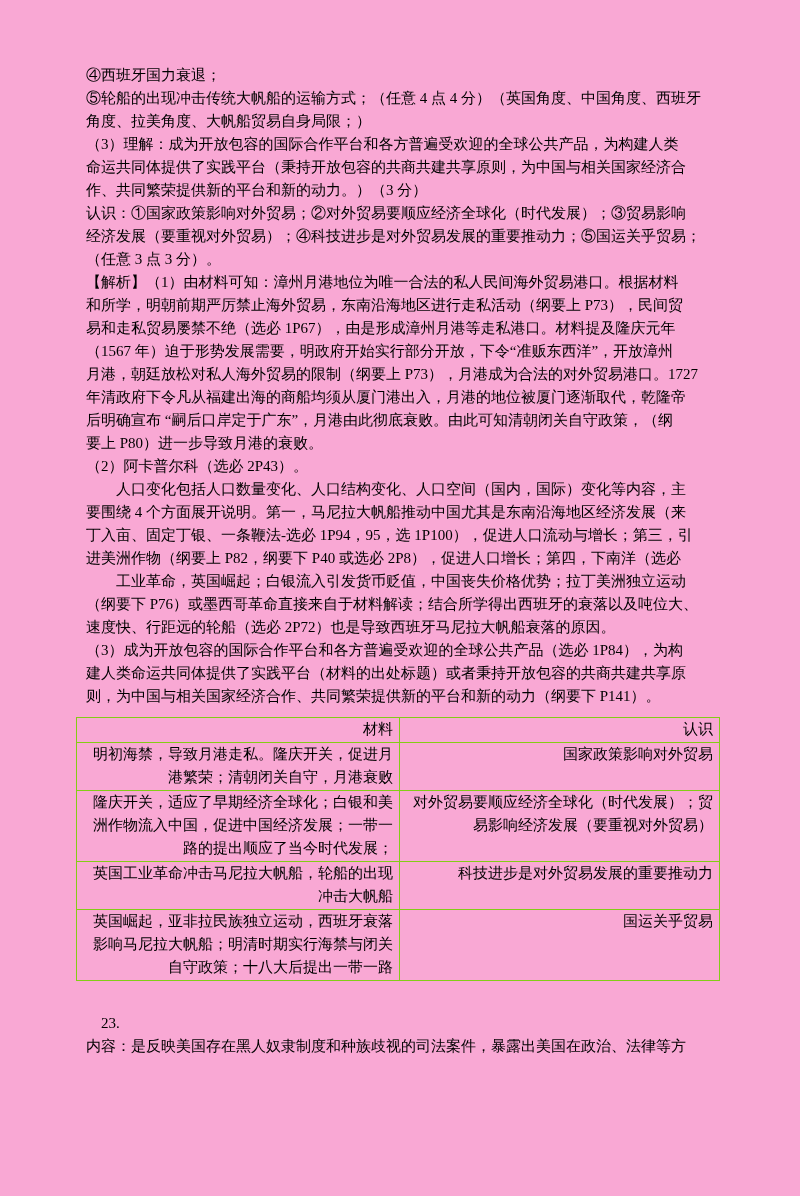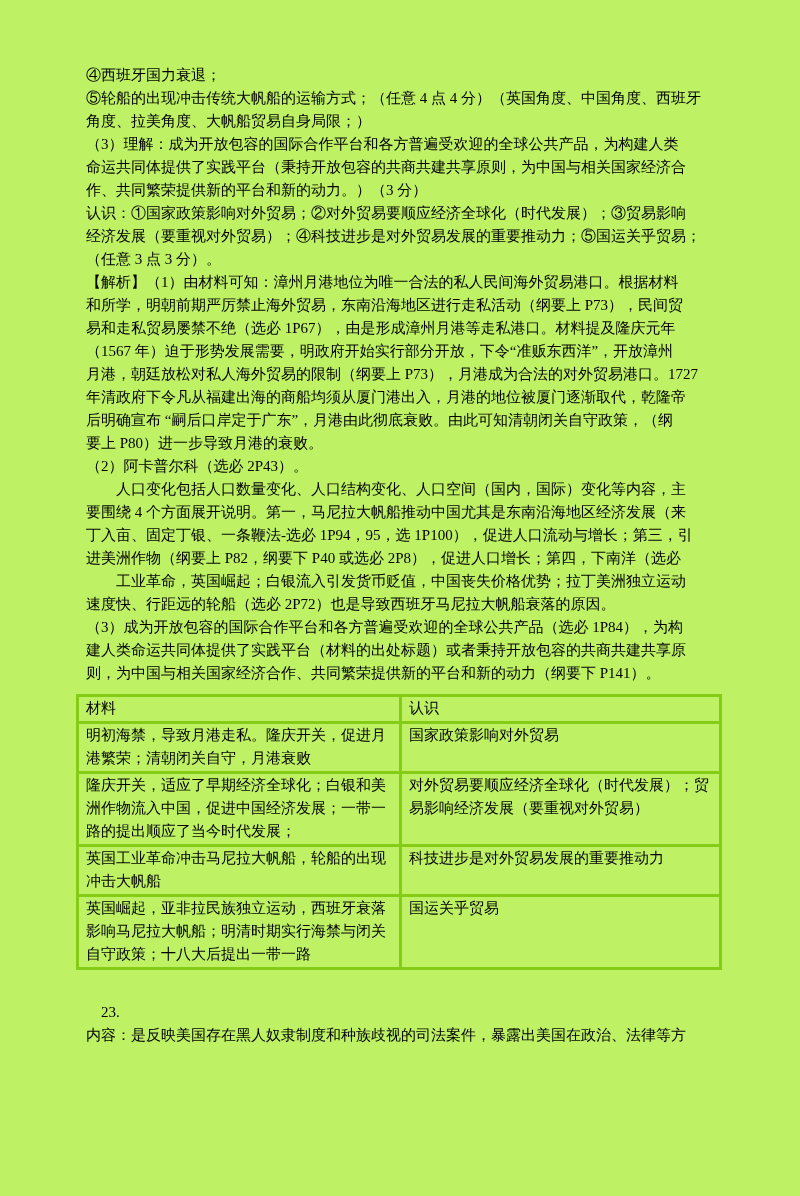--- a/index.html
+++ b/index.html
@@ -4,21 +4,21 @@
 <style>
   html, body {
     margin: 0;
     padding: 0;
     background: #ffffff;
   }
   .page {
     position: relative;
     width: 800px;
     height: 1196px;
-    background: #bef264;
+    background: #f9a8d4;
     color: #000000;
     font-family: "Liberation Serif", "DejaVu Serif", serif;
     overflow: hidden;
   }
   .content {
     position: absolute;
     left: 86px;
     top: 64px;
     width: 648px;
   }
@@ -29,23 +29,23 @@
     white-space: pre;
   }
   .tbl {
     border-collapse: collapse;
     table-layout: fixed;
     width: 643px;
     margin-left: -10px;
     margin-top: 9px;
   }
   .tbl th, .tbl td {
-    border: 3px solid #84cc16;
+    border: 1px solid #84cc16;
     font-weight: normal;
-    text-align: left;
+    text-align: right;
     vertical-align: top;
     font-size: 15px;
     line-height: 23px;
     padding: 0 6px 1px 7px;
   }
   .tbl tbody td {
   }
   .tail {
     margin-top: 31px;
   }
@@ -74,20 +74,21 @@
         <div class="line">月港，朝廷放松对私人海外贸易的限制（纲要上 P73），月港成为合法的对外贸易港口。1727</div>
         <div class="line">年清政府下令凡从福建出海的商船均须从厦门港出入，月港的地位被厦门逐渐取代，乾隆帝</div>
         <div class="line">后明确宣布 “嗣后口岸定于广东”，月港由此彻底衰败。由此可知清朝闭关自守政策，（纲</div>
         <div class="line">要上 P80）进一步导致月港的衰败。</div>
         <div class="line">（2）阿卡普尔科（选必 2P43）。</div>
         <div class="line">　　人口变化包括人口数量变化、人口结构变化、人口空间（国内，国际）变化等内容，主</div>
         <div class="line">要围绕 4 个方面展开说明。第一，马尼拉大帆船推动中国尤其是东南沿海地区经济发展（来</div>
         <div class="line">丁入亩、固定丁银、一条鞭法-选必 1P94，95，选 1P100），促进人口流动与增长；第三，引</div>
         <div class="line">进美洲作物（纲要上 P82，纲要下 P40 或选必 2P8），促进人口增长；第四，下南洋（选必</div>
         <div class="line">　　工业革命，英国崛起；白银流入引发货币贬值，中国丧失价格优势；拉丁美洲独立运动</div>
+        <div class="line">（纲要下 P76）或墨西哥革命直接来自于材料解读；结合所学得出西班牙的衰落以及吨位大、</div>
         <div class="line">速度快、行距远的轮船（选必 2P72）也是导致西班牙马尼拉大帆船衰落的原因。</div>
         <div class="line">（3）成为开放包容的国际合作平台和各方普遍受欢迎的全球公共产品（选必 1P84），为构</div>
         <div class="line">建人类命运共同体提供了实践平台（材料的出处标题）或者秉持开放包容的共商共建共享原</div>
         <div class="line">则，为中国与相关国家经济合作、共同繁荣提供新的平台和新的动力（纲要下 P141）。</div>
       </div>
 
     <table class="tbl">
       <colgroup>
         <col style="width:323px">
         <col style="width:320px">

